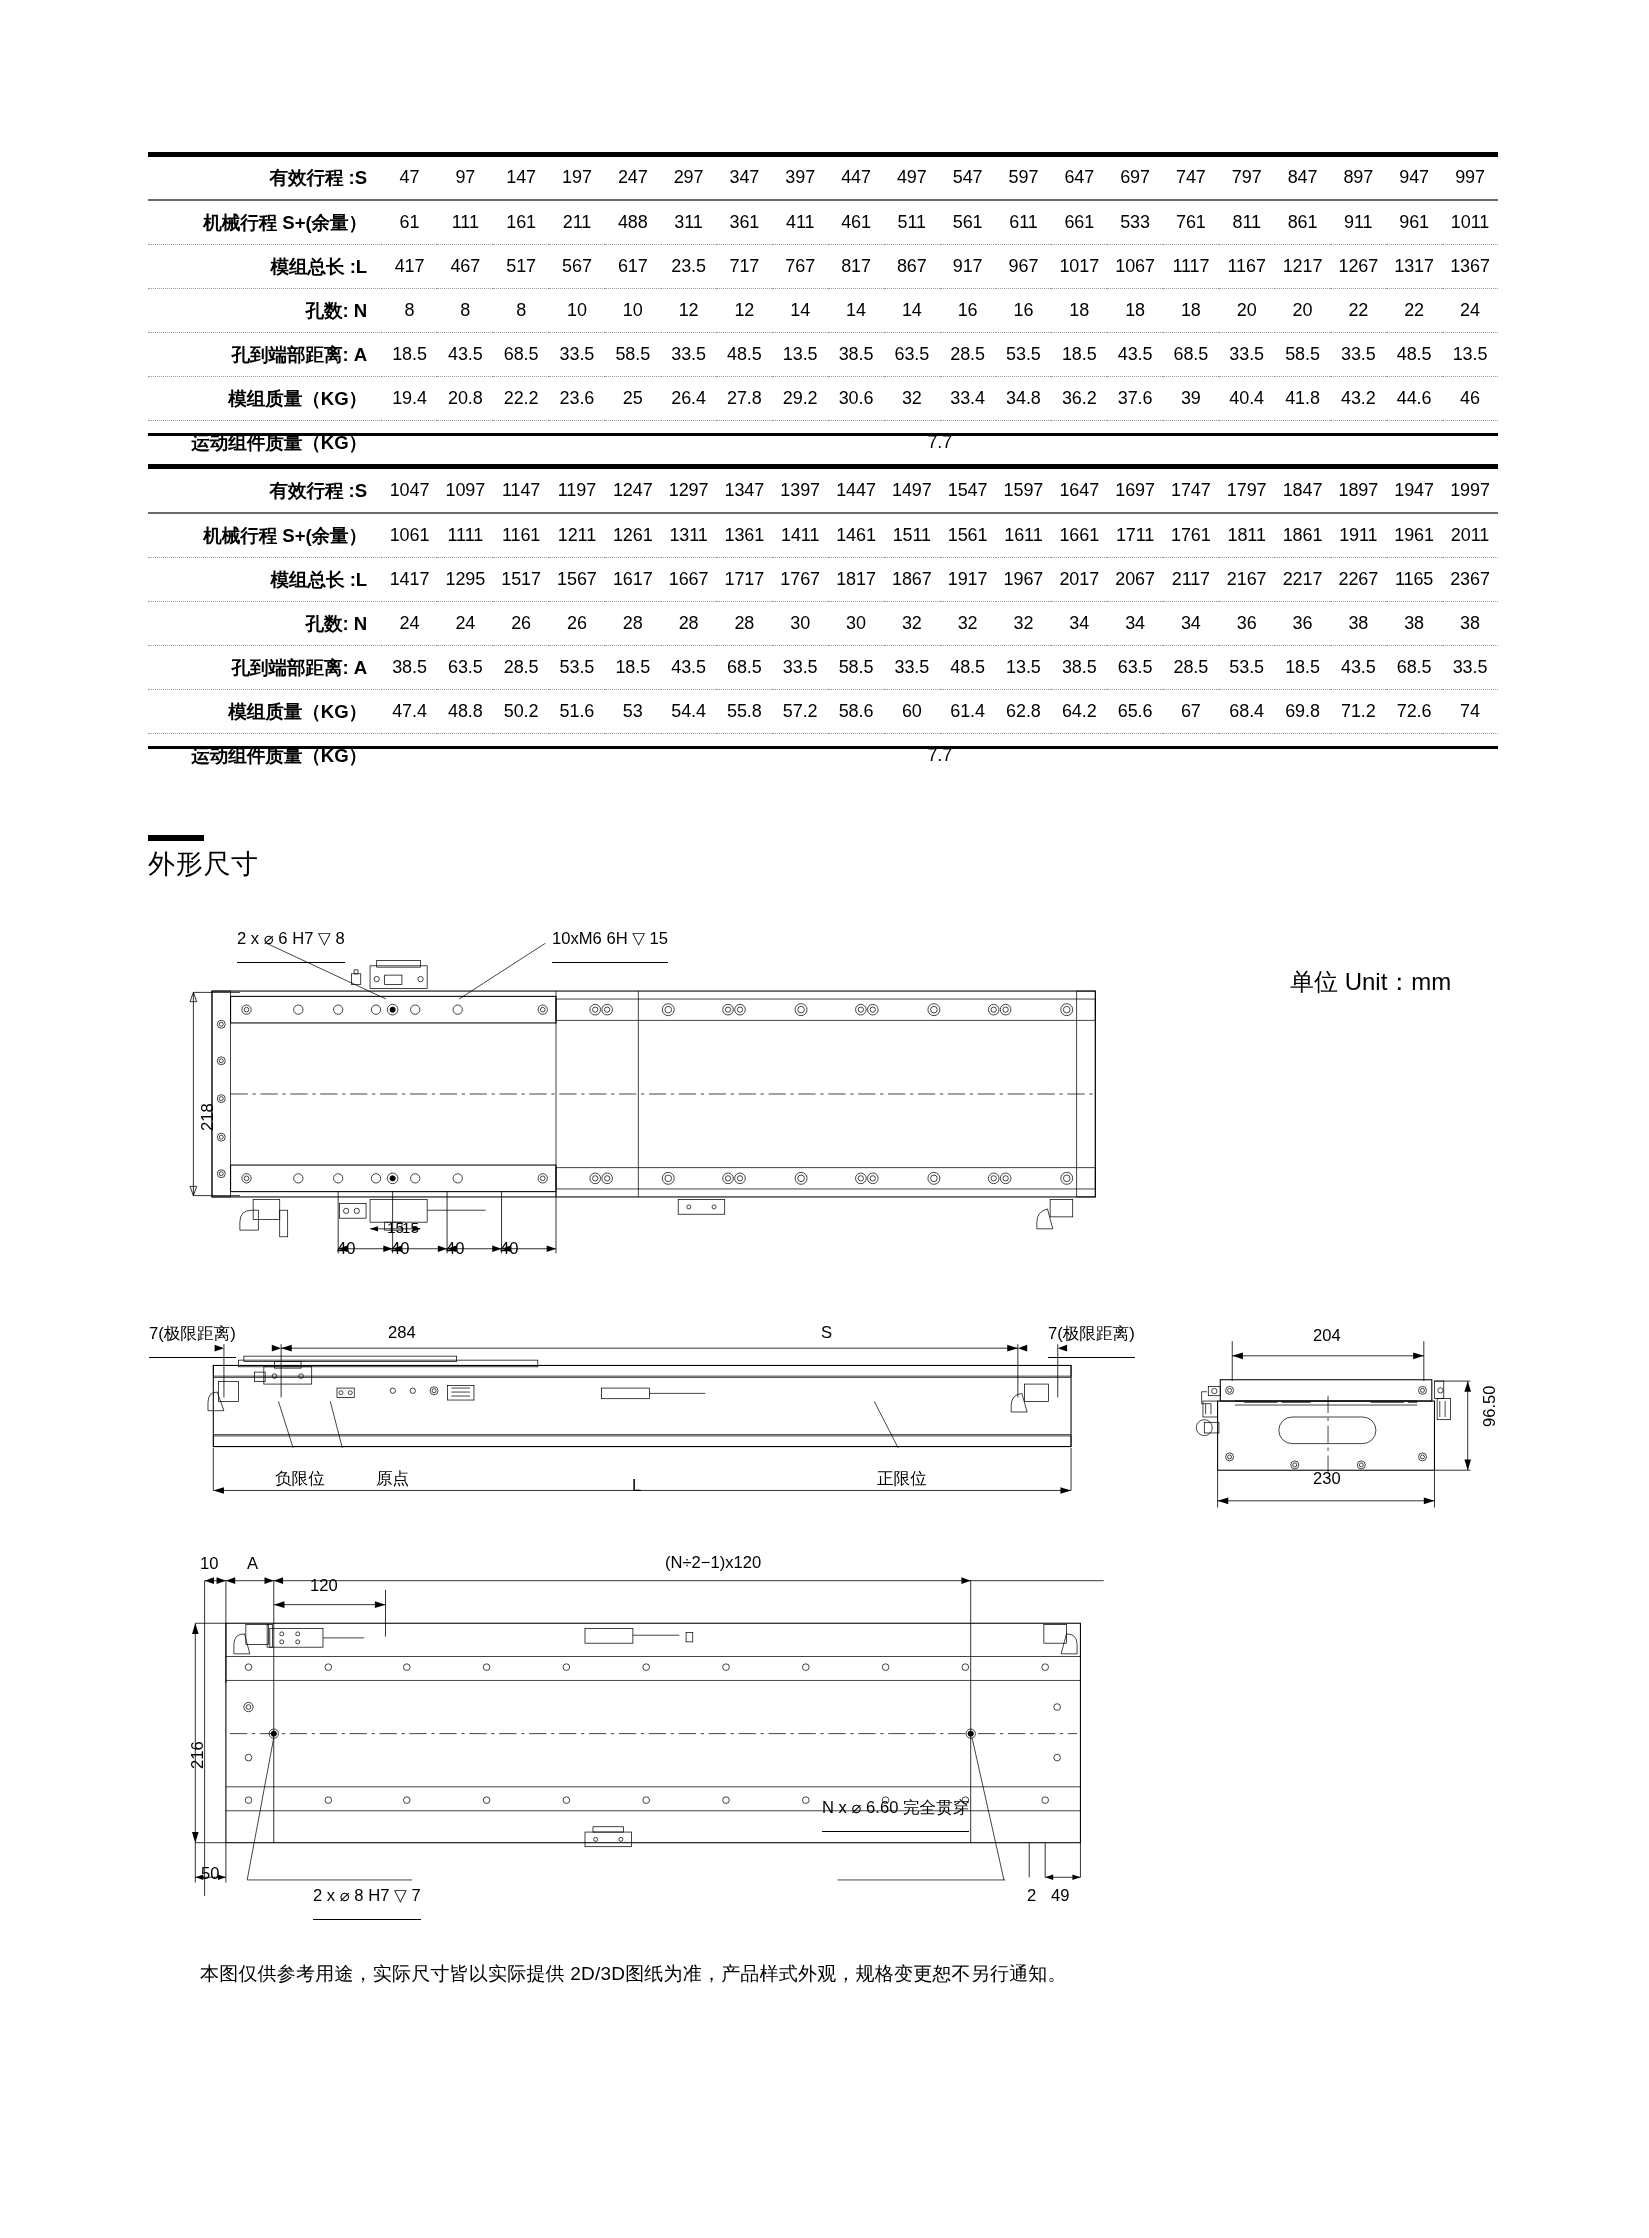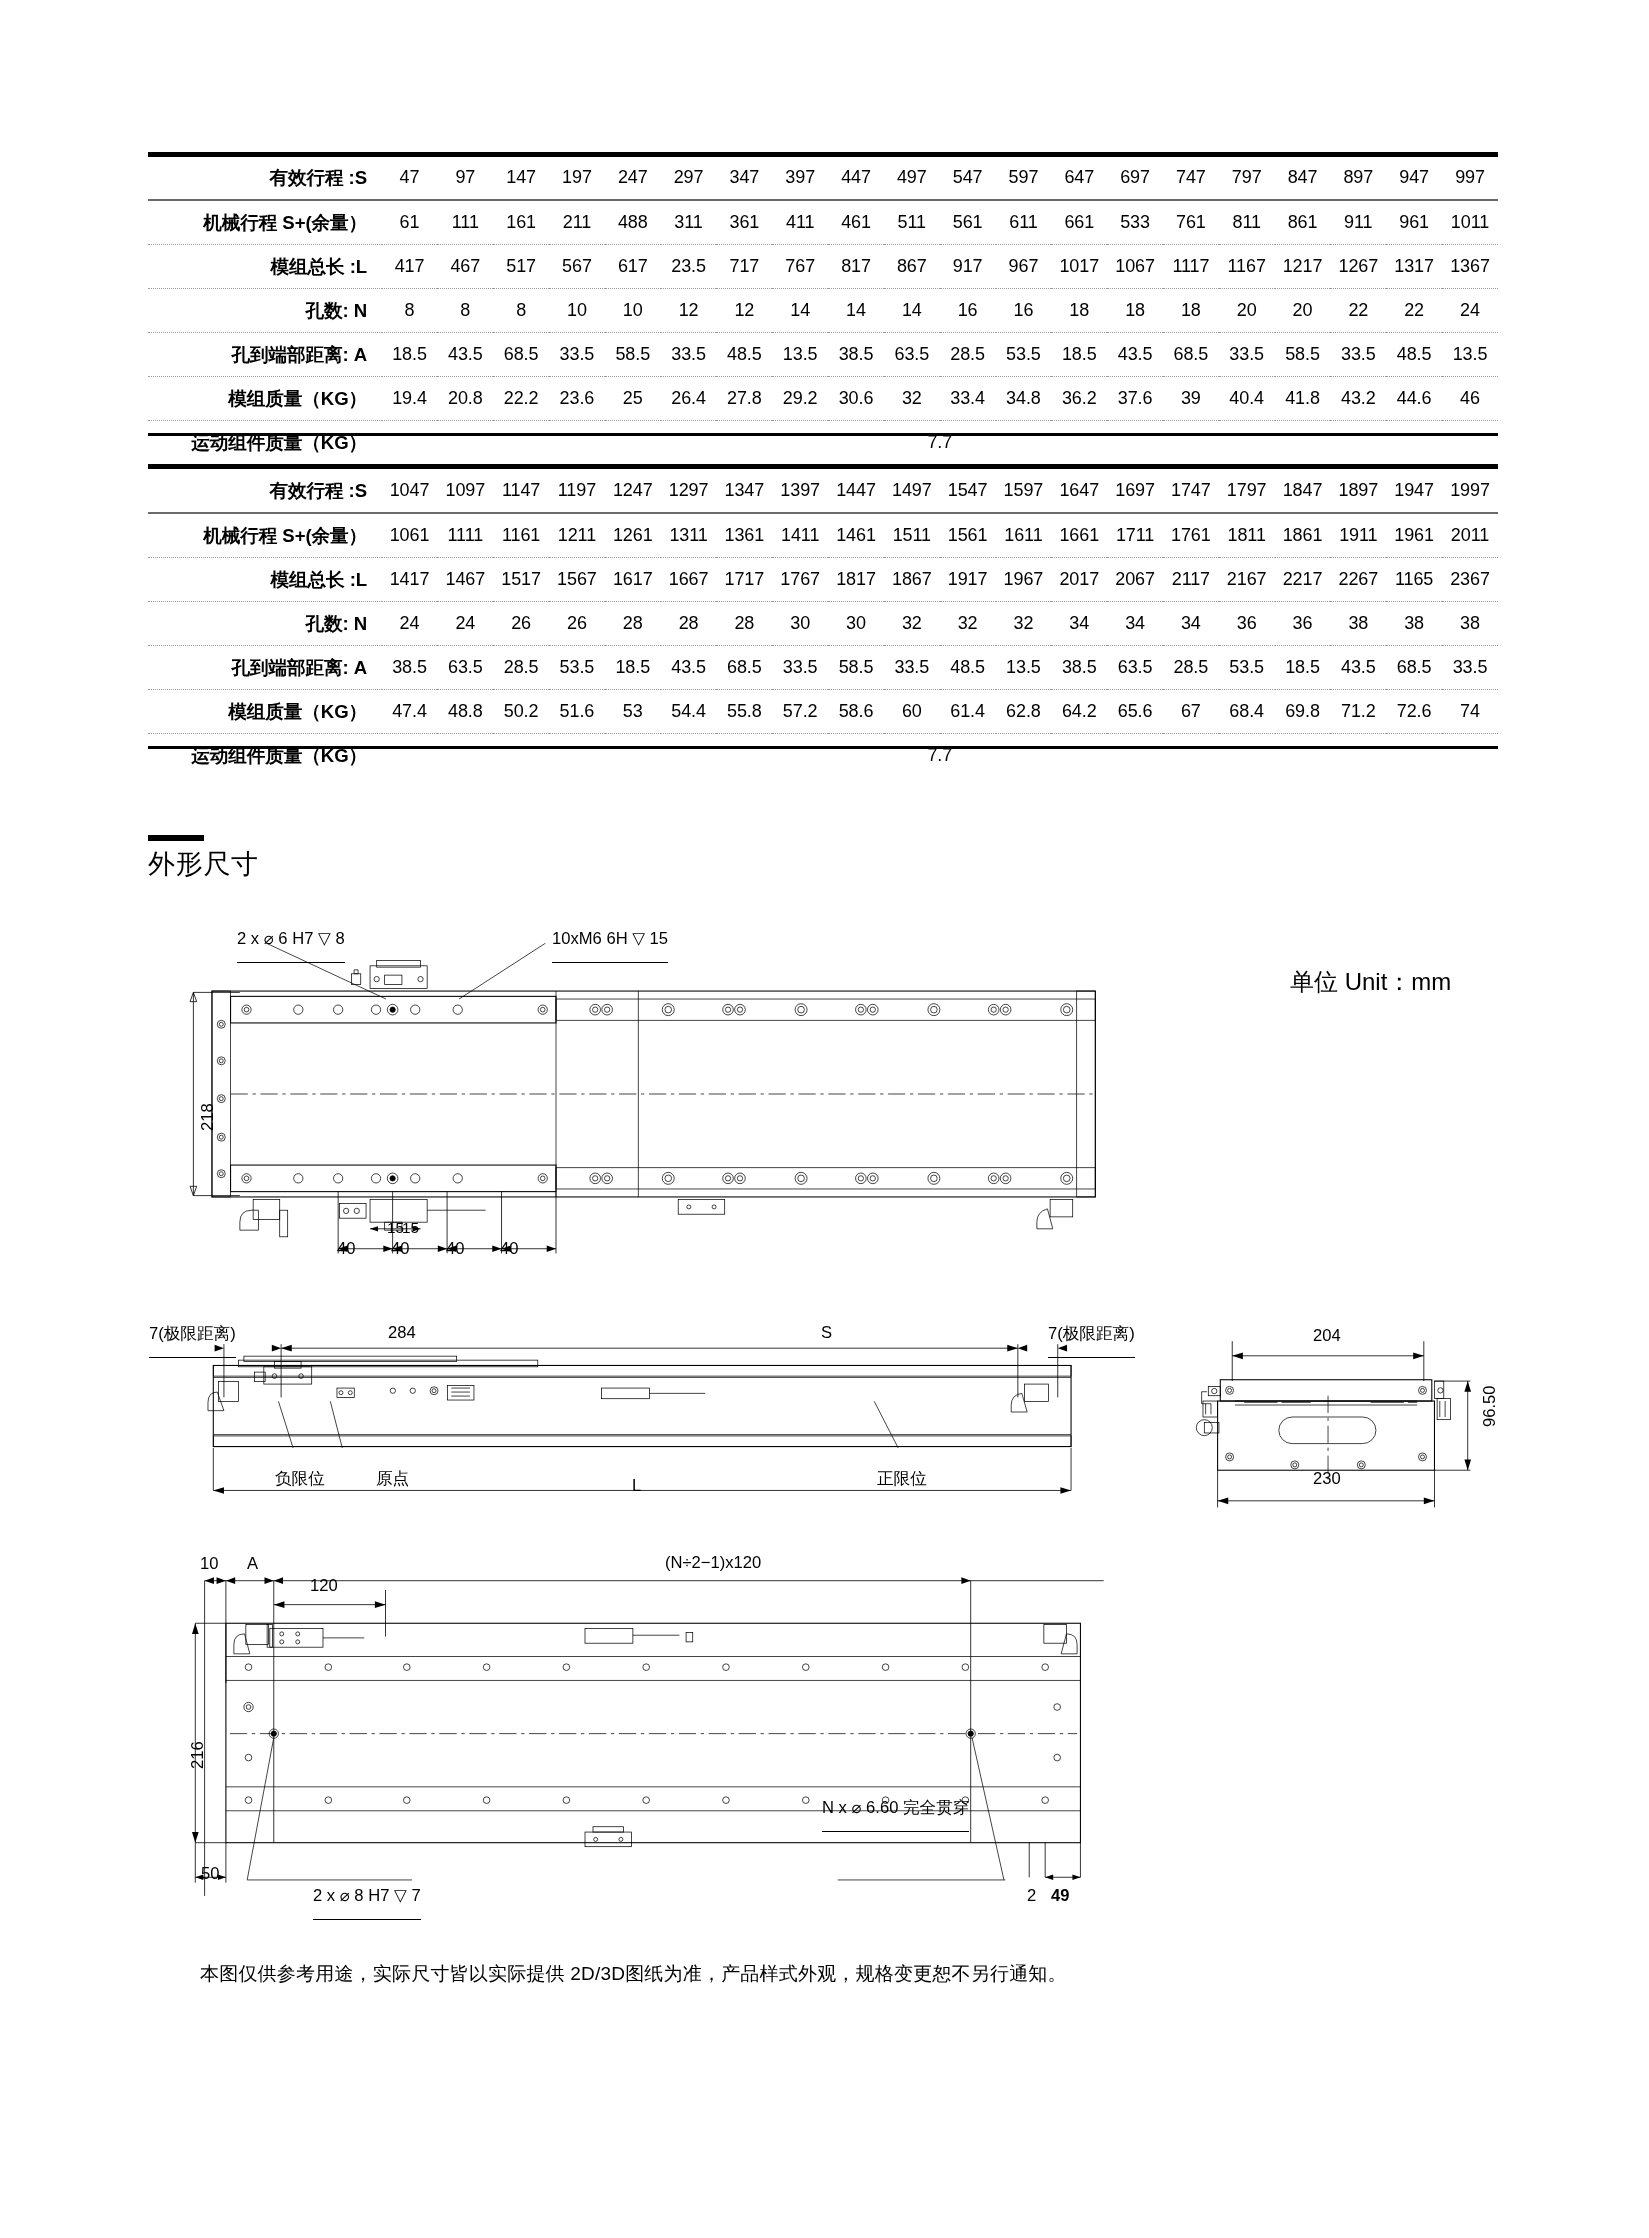--- a/index.html
+++ b/index.html
@@ -262,21 +262,21 @@
           <td>1761</td>
           <td>1811</td>
           <td>1861</td>
           <td>1911</td>
           <td>1961</td>
           <td>2011</td>
         </tr>
         <tr class="r-dot">
           <td class="rowhdr">模组总长 :L</td>
           <td>1417</td>
-          <td>1467</td>
+          <td>1295</td>
           <td>1517</td>
           <td>1567</td>
           <td>1617</td>
           <td>1667</td>
           <td>1717</td>
           <td>1767</td>
           <td>1817</td>
           <td>1867</td>
           <td>1917</td>
           <td>1967</td>
@@ -851,18 +851,18 @@
 
   <div class="lbl" style="left:200px;top:1556px;">10</div>
   <div class="lbl" style="left:247px;top:1556px;">A</div>
   <div class="lbl" style="left:310px;top:1578px;">120</div>
   <div class="lbl" style="left:665px;top:1555px;">(N÷2−1)x120</div>
   <div class="lbl rot" style="left:190px;top:1769px;">216</div>
   <div class="lbl" style="left:201px;top:1866px;">50</div>
   <div class="lbl ul" style="left:313px;top:1888px;">2 x ⌀ 8 H7 ▽ 7</div>
   <div class="lbl ul" style="left:822px;top:1800px;">N x ⌀ 6.60 完全贯穿</div>
   <div class="lbl" style="left:1027px;top:1888px;">2</div>
-  <div class="lbl" style="left:1051px;top:1888px;font-weight:bold;">49</div>
+  <div class="lbl" style="left:1051px;top:1888px;">49</div>
 
   <div class="note" style="left:200px;top:1961px;">本图仅供参考用途，实际尺寸皆以实际提供 2D/3D图纸为准，产品样式外观，规格变更恕不另行通知。</div>
 
 </div>
 
 
 </body></html>

